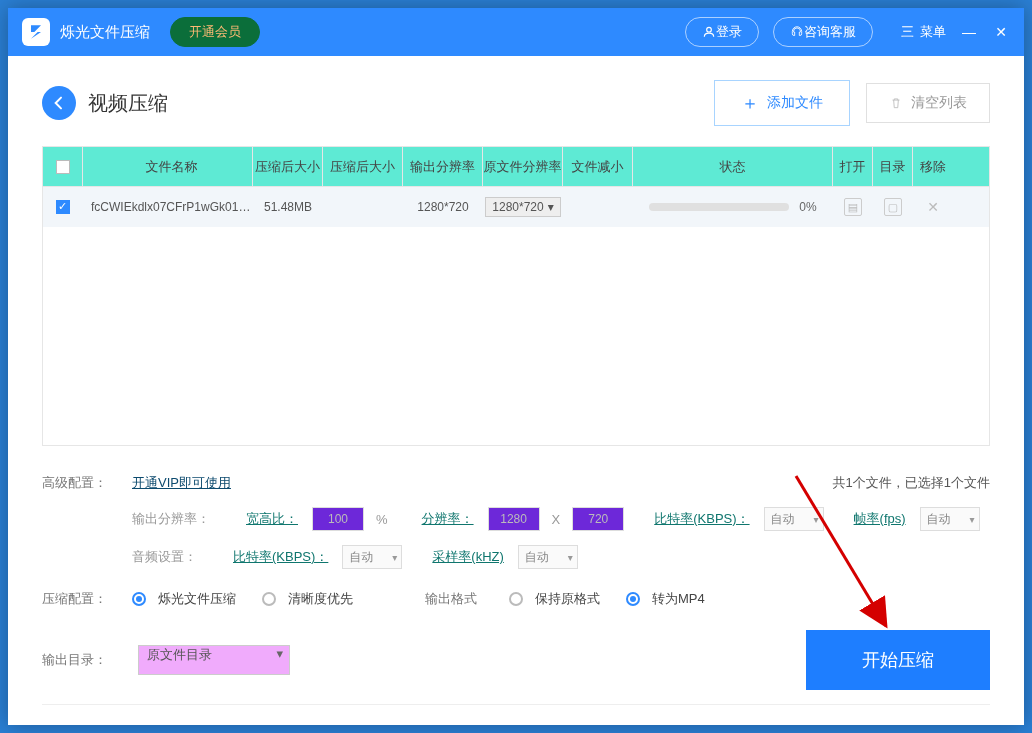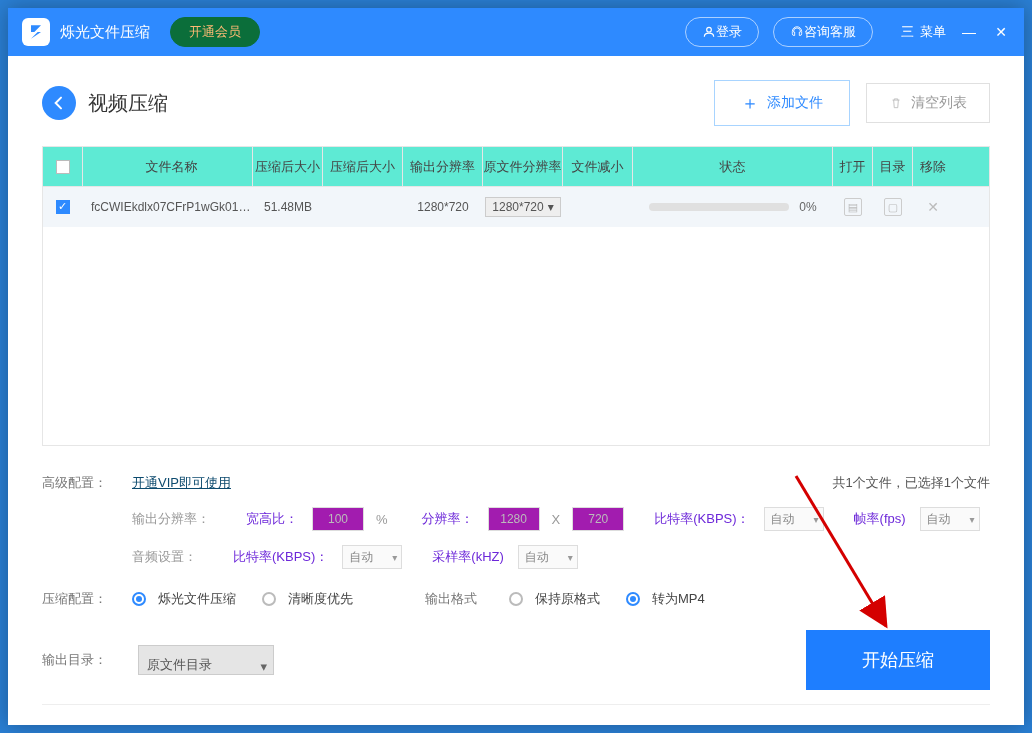--- a/index.html
+++ b/index.html
@@ -49,34 +49,34 @@
 .pct { margin-left: 10px; font-size: 12px; color: #666; }
 .aicon { width: 18px; height: 18px; border: 1px solid #ccc; border-radius: 2px; display: flex; align-items: center; justify-content: center; color: #bbb; cursor: pointer; font-size: 11px; }
 .tbody-rest { flex: 1; background: #fff; }
 .cfg { margin-top: 20px; font-size: 13px; color: #555; }
 .cfg-row { display: flex; align-items: center; min-height: 34px; }
 .cfg-label { color: #777; width: 90px; }
 .vip-link { color: #0c4a6e; text-decoration: underline; cursor: pointer; }
 .file-count { margin-left: auto; color: #555; }
 .sub-row { display: flex; align-items: center; margin-left: 90px; min-height: 38px; gap: 8px; color: #999; }
 .sub-lbl { color: #999; margin-right: 6px; }
-.sub-lbl2 { color: #6d28d9; margin-left: 22px; margin-right: 6px; }
-.numbox { width: 52px; height: 24px; border: 1px solid #ddd; background: #a21caf; color: #bbb; text-align: center; font-size: 12px; }
+.sub-lbl2 { color: #0f766e; margin-left: 22px; margin-right: 6px; text-decoration: underline; }
+.numbox { width: 52px; height: 24px; border: 1px solid #ddd; background: #6d28d9; color: #bbb; text-align: center; font-size: 12px; }
 .selbox { width: 60px; height: 24px; border: 1px solid #ddd; background: #fafafa; color: #888; display: flex; align-items: center; padding: 0 6px; font-size: 12px; cursor: pointer; position: relative; }
 .selbox .arr { position: absolute; right: 4px; color: #999; font-size: 10px; }
 .unit { color: #999; margin: 0 4px; }
 .X { color: #999; margin: 0 4px; }
 .help { width: 18px; height: 18px; border-radius: 50%; background: #ccc; color: #fff; display: flex; align-items: center; justify-content: center; font-size: 12px; cursor: pointer; margin-left: 6px; }
 .radio-row { display: flex; align-items: center; gap: 12px; }
 .radio { width: 14px; height: 14px; border: 2px solid #2e8aff; border-radius: 50%; display: inline-flex; align-items: center; justify-content: center; cursor: pointer; }
 .radio.off { border-color: #bbb; }
 .radio .dot { width: 6px; height: 6px; background: #2e8aff; border-radius: 50%; }
 .rlabel { color: #444; font-size: 13px; }
 .out-row { display: flex; align-items: center; margin-top: 14px; }
-.out-select { width: 136px; height: 30px; border: 1px solid #ccc; background: #e5e5e5; display: flex; align-items: flex-end; padding: 0 8px; font-size: 13px; cursor: pointer; position: relative; margin-left: 6px; }
+.out-select { width: 152px; height: 30px; border: 1px solid #ccc; background: #f0abfc; display: flex; align-items: flex-start; padding: 0 8px; font-size: 13px; cursor: pointer; position: relative; margin-left: 6px; }
 .out-select .arr { position: absolute; right: 6px; color: #666; }
 .start-btn { margin-left: auto; background: #1e7eff; color: #fff; font-size: 18px; padding: 18px 56px; border: none; cursor: pointer; }
 .footer { border-top: 1px solid #eee; margin-top: 14px; padding-top: 10px; display: flex; align-items: center; font-size: 12px; color: #666; }
 .footer .spacer { flex: 1; }
 .arrow-anno { position: absolute; top: 466px; left: 786px; pointer-events: none; z-index: 100; }
 </style>
 </head>
 <body>
 
 <div class="window">

